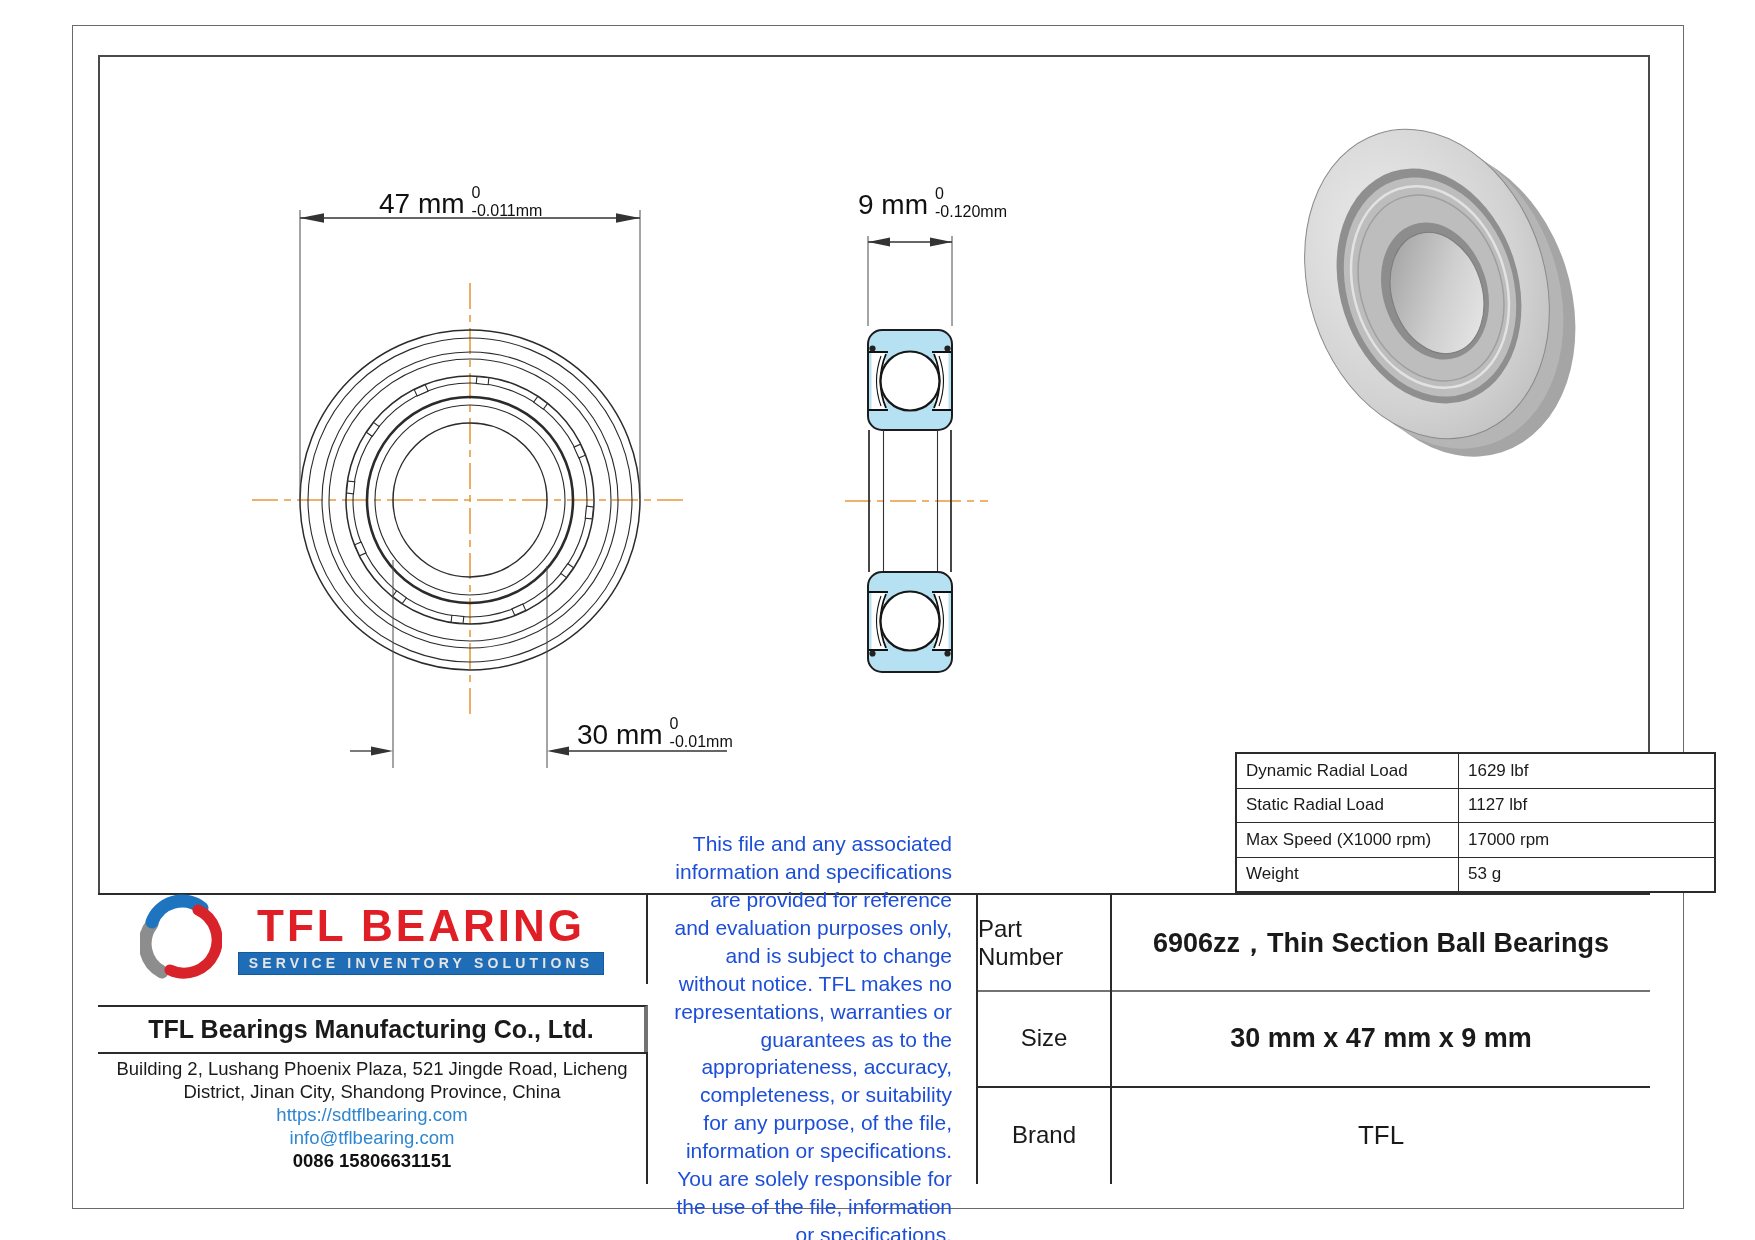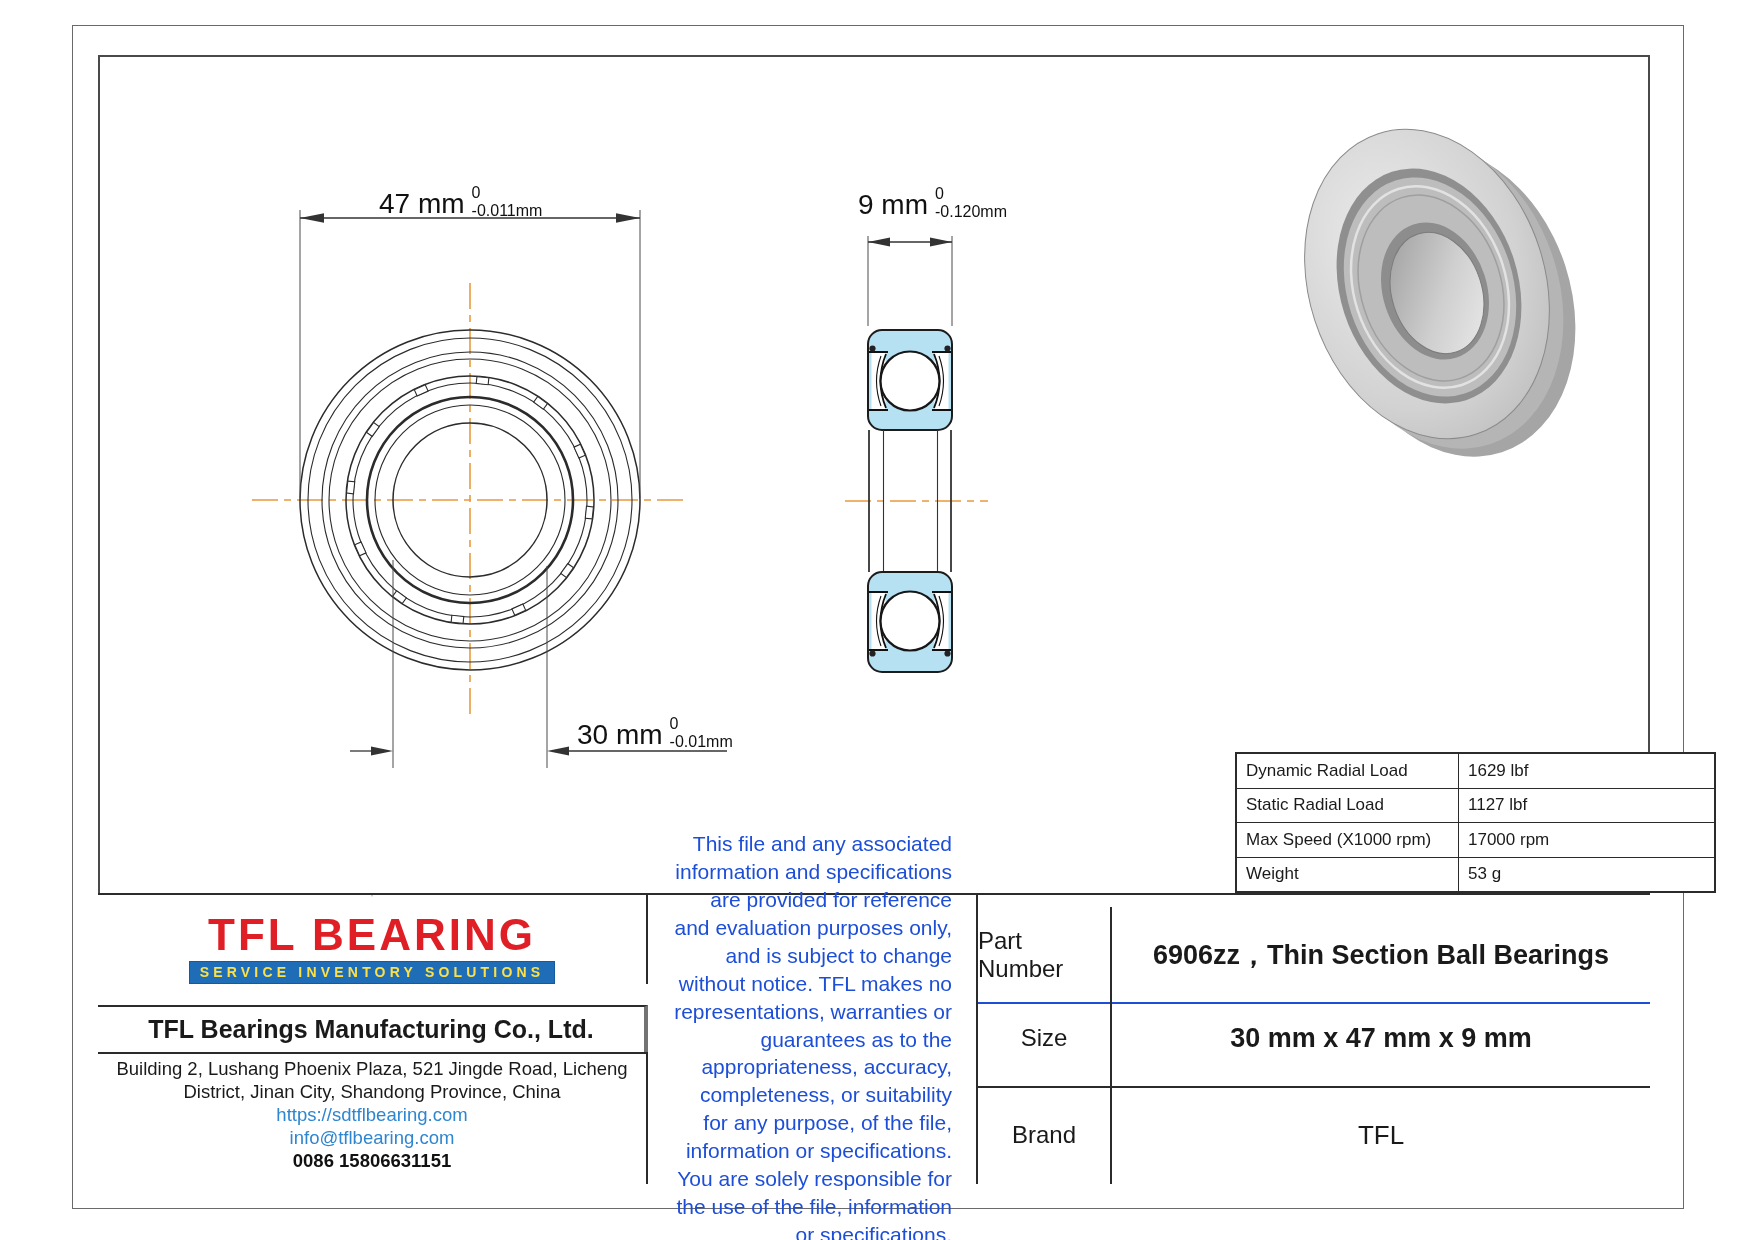--- a/index.html
+++ b/index.html
@@ -24,36 +24,36 @@
               display:flex;flex-direction:column;background:#fff;}
   .spec-row{flex:1;display:flex;align-items:stretch;}
   .spec-row + .spec-row{border-top:1.5px solid #2b2b2b;}
   .spec-label{width:212px;border-right:1.5px solid #2b2b2b;display:flex;align-items:center;
               padding-left:9px;font-size:17px;}
   .spec-value{flex:1;display:flex;align-items:center;padding-left:9px;font-size:17px;}
   
   .title-block{left:98px;top:893px;width:1552px;height:289px;border-top:2.5px solid #2b2b2b;background:#fff;}
   .tb-cell{position:absolute;box-sizing:border-box;}
   .tb-logo{left:0;top:0;width:550px;height:89px;border-right:2px solid #2b2b2b;
-           display:flex;align-items:center;justify-content:center;gap:16px;flex-direction:column;}
+           display:flex;align-items:center;justify-content:center;gap:16px;}
   .logo-text{display:flex;flex-direction:column;align-items:center;}
   .logo-title{font-size:44px;font-weight:bold;color:#e01e25;letter-spacing:3px;line-height:1;}
-  .logo-bar{margin-top:4px;background:#1e6db6;border:1px solid #155a9c;color:#fde047;
+  .logo-bar{margin-top:4px;background:#1e6db6;border:1px solid #155a9c;color:#e5e5e5;
             font-size:14px;font-weight:bold;letter-spacing:4.2px;padding:3px 10px;line-height:1.1;}
   .tb-company{left:0;top:110px;width:550px;height:47px;border-top:2px solid #2b2b2b;border-right:4px solid #737373;
               display:flex;align-items:center;justify-content:center;font-size:25px;font-weight:bold;}
   .tb-address{left:0;top:157px;width:550px;height:132px;border-top:2px solid #2b2b2b;border-right:2px solid #2b2b2b;
               text-align:center;font-size:18.5px;line-height:23px;padding:3px 10px 0 10px;}
   .tb-address .link{color:#2e86d0;font-weight:500;}
   .tb-address .phone{color:#111;font-weight:600;}
   .tb-disclaimer{left:550px;top:0;width:330px;height:289px;border-right:2px solid #2b2b2b;
                  display:flex;align-items:center;justify-content:center;text-align:right;
                  font-size:21px;line-height:1.33;padding:0 24px;color:#1d4ed8;}
   .tb-field-row{position:absolute;left:880px;width:672px;display:flex;align-items:stretch;}
-  .tb-field-row.r0{top:12px;height:95px;border-bottom:2px solid #1d4ed8;}
+  .tb-field-row.r0{top:0;height:95px;border-bottom:2px solid #737373;}
   .tb-field-row.r1{top:95px;height:96px;border-bottom:2px solid #2b2b2b;}
   .tb-field-row.r2{top:191px;height:98px;}
   .tb-field-label{width:132px;border-right:2px solid #2b2b2b;display:flex;align-items:center;
                   justify-content:center;font-size:24px;}
   .tb-field-value{flex:1;display:flex;align-items:center;justify-content:center;font-size:27px;font-weight:bold;}
   .tb-field-row.r2 .tb-field-value{font-weight:normal;font-size:26px;}
 </style>
 </head>
 <body>
 

